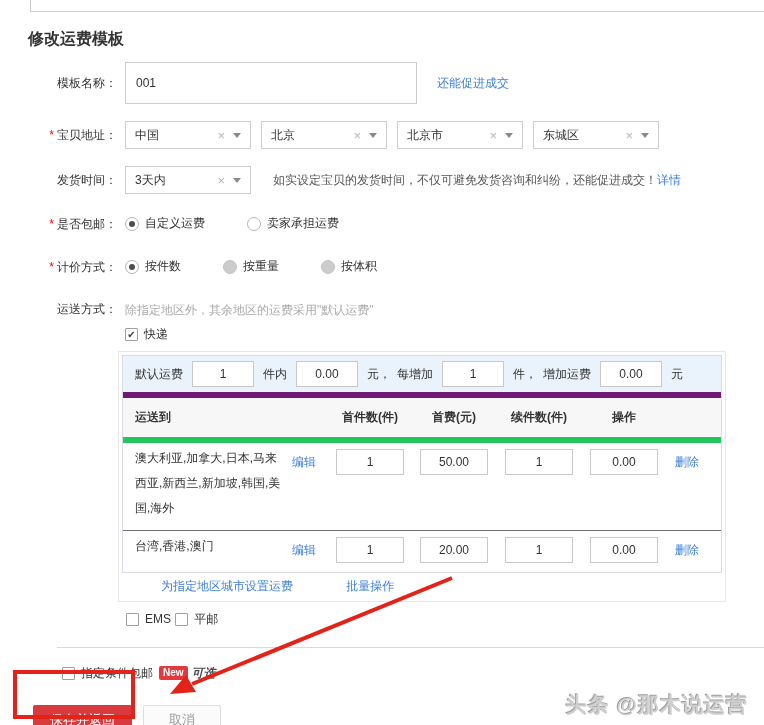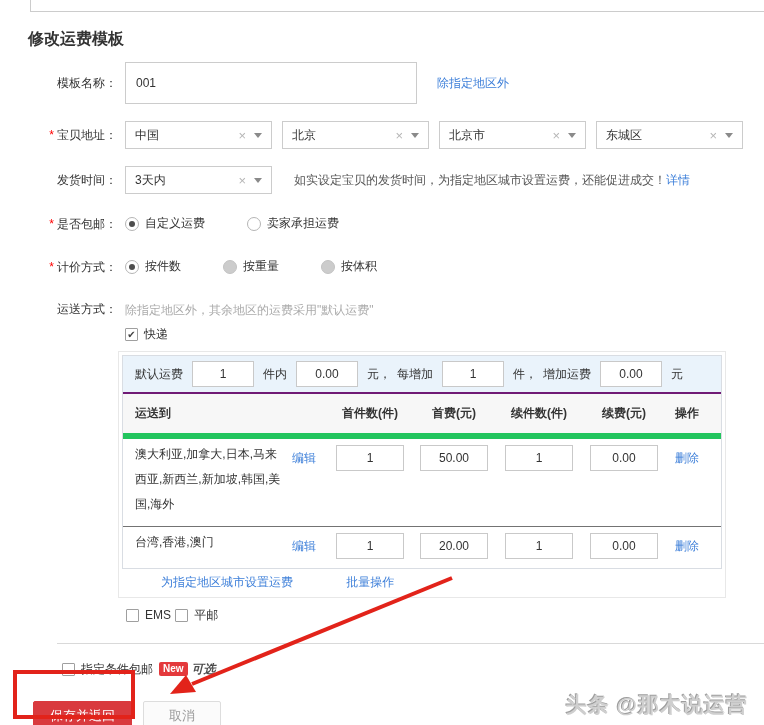--- a/index.html
+++ b/index.html
@@ -18,21 +18,21 @@
   .form-row.top-align { align-items:flex-start; }
   .lbl { width:125px; flex-shrink:0; text-align:right; padding-right:8px; color:#333; line-height:28px; }
   .lbl .star { color:#ff0000; margin-right:3px; font-style:normal; }
 
   .txt-input { width:292px; height:42px; border:1px solid #ccc; padding:0 10px;
     font-size:12px; color:#333; font-family:inherit; }
 
   .link { color:#3d7fd9; text-decoration:none; cursor:pointer; }
   .calc-link { margin-left:20px; line-height:28px; }
 
-  .sel { width:147px; height:28px; border:1px solid #ccc; background:#fff;
+  .sel { width:126px; height:28px; border:1px solid #ccc; background:#fff;
     display:flex; align-items:center; padding:0 9px; margin-right:10px; cursor:pointer;text-align:center; }
   .sel .sel-val { color:#333; }
   .sel .clear { margin-left:auto; color:#b5b5b5; font-size:13px; line-height:1; }
   .sel .caret { width:0; height:0; border-left:4px solid transparent;
     border-right:4px solid transparent; border-top:5px solid #8a8a8a; margin-left:8px; }
 
   .note-dark { color:#555; line-height:28px; margin-left:12px; }
   .note-gray { color:#aaa; line-height:16px; padding-top:1px; }
 
   .radio { width:14px; height:14px; border:1px solid #b5b5b5; border-radius:50%;
@@ -47,21 +47,21 @@
     display:inline-flex; align-items:center; justify-content:center; margin-right:6px;
     flex-shrink:0; border-radius:1px; }
   .cb.checked::after { content:"\2714"; font-size:10px; color:#444; line-height:1; }
   .cb-line { display:inline-flex; align-items:center; cursor:pointer; }
 
   
   .panel-outer { width:608px; border:1px solid #e8e8e8; margin-top:8px; margin-left:-7px; }
   .fee-box { border:1px solid #d9dde3; margin:3px 3px 0 3px; }
 
   .default-row { background:#eaf3fb; display:flex; align-items:center;
-    padding:5px 0 5px 12px; border-bottom:2px solid #701a75; }
+    padding:5px 0 5px 12px; border-bottom:6px solid #701a75; }
   .mini-input { width:62px; height:26px; border:1px solid #c9c9c9; text-align:center;
     font-size:12px; color:#333; font-family:inherit; margin:0 9px; }
   .default-row .seg { white-space:nowrap; }
 
   .fee-grid { display:grid; grid-template-columns:158px 46px 86px 82px 88px 82px 44px; }
   .fee-head { background:#f7f7f7; border-bottom:6px solid #22c55e; }
   .fee-head > div { font-weight:bold; padding:11px 0; text-align:center; }
   .fee-head .h-area { grid-column:1 / 3; text-align:left; padding-left:12px; }
   .tr { border-bottom:1px solid #737373; }
   .tr:last-child { border-bottom:none; }
@@ -102,21 +102,21 @@
 
 <div class="top-partial"></div>
 
 <div class="page">
 
   <div class="page-title">修改运费模板</div>
 
   <div class="form-row">
     <div class="lbl">模板名称：</div>
     <input class="txt-input" type="text" value="001" style="">
-    <a class="link calc-link">除指定地区外</a>
+    <a class="link calc-link">还能促进成交</a>
   </div>
 
   <div class="form-row">
     <div class="lbl"><span class="star">*</span><span>宝贝地址：</span></div>
     <div class="sel">
       <span class="sel-val">中国</span>
       <span class="clear">×</span>
       <span class="caret"></span>
     </div>
     <div class="sel">
@@ -137,21 +137,21 @@
   </div>
 
   <div class="form-row">
     <div class="lbl">发货时间：</div>
     <div class="sel">
       <span class="sel-val">3天内</span>
       <span class="clear">×</span>
       <span class="caret"></span>
     </div>
     <div class="note-dark">
-      <span>如实设定宝贝的发货时间，为指定地区城市设置运费，还能促进成交！</span><a class="link">详情</a>
+      <span>如实设定宝贝的发货时间，不仅可避免发货咨询和纠纷，还能促进成交！</span><a class="link">详情</a>
     </div>
   </div>
 
   <div class="form-row" style="margin-top:21px; margin-bottom:26px;">
     <div class="lbl" style="line-height:16px;"><span class="star">*</span><span>是否包邮：</span></div>
     <span class="radio-opt">
       <span class="radio on"></span>
       <span>自定义运费</span>
     </span>
     <span class="radio-opt">
@@ -202,21 +202,20 @@
             <span class="seg" style="margin-left:6px;">增加运费</span>
             <input class="mini-input" value="0.00" style="">
             <span class="seg">元</span>
           </div>
 
           <div class="fee-grid fee-head">
             <div class="h-area">运送到</div>
             <div>首件数(件)</div>
             <div>首费(元)</div>
             <div>续件数(件)</div>
-            <div>续费(元)</div>
             <div>操作</div>
           </div>
 
           <div class="fee-grid tr">
             <div class="area">澳大利亚,加拿大,日本,马来西亚,新西兰,新加坡,韩国,美国,海外</div>
             <div class="editc">
                 <a class="link">编辑</a>
               </div>
             <div>
                 <input class="cell-input" value="1" style="">

